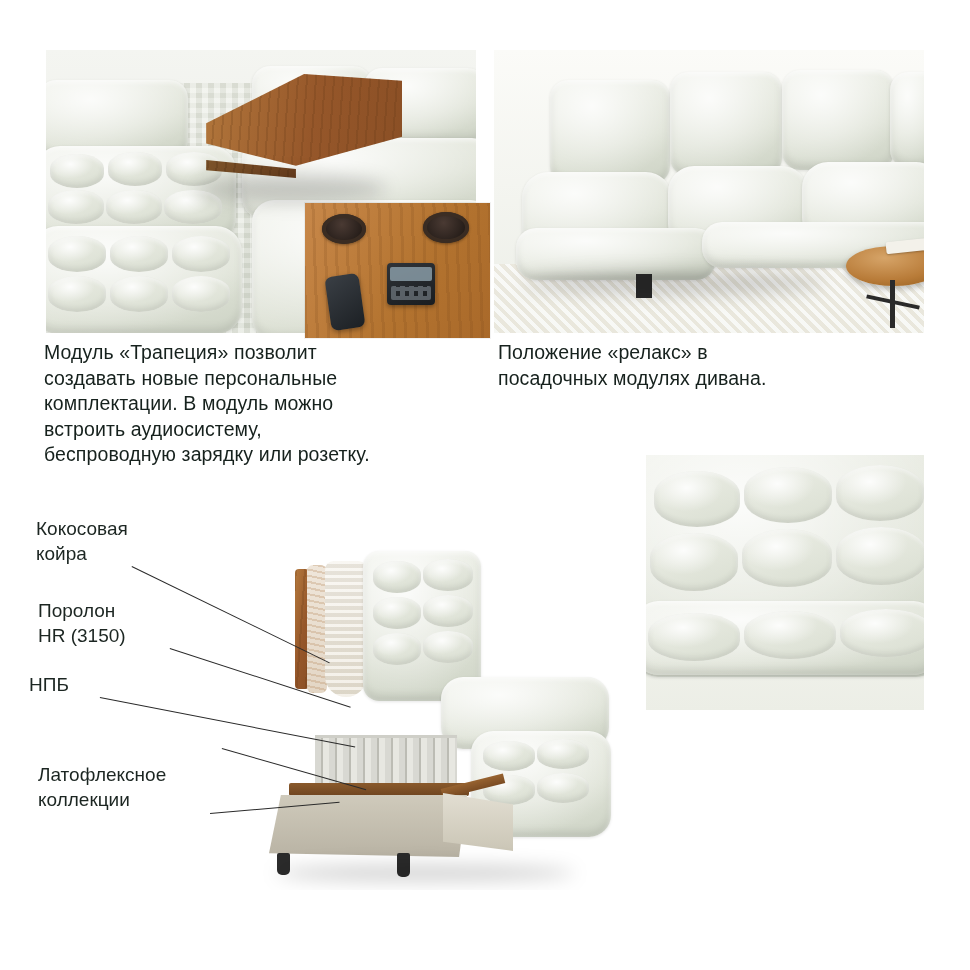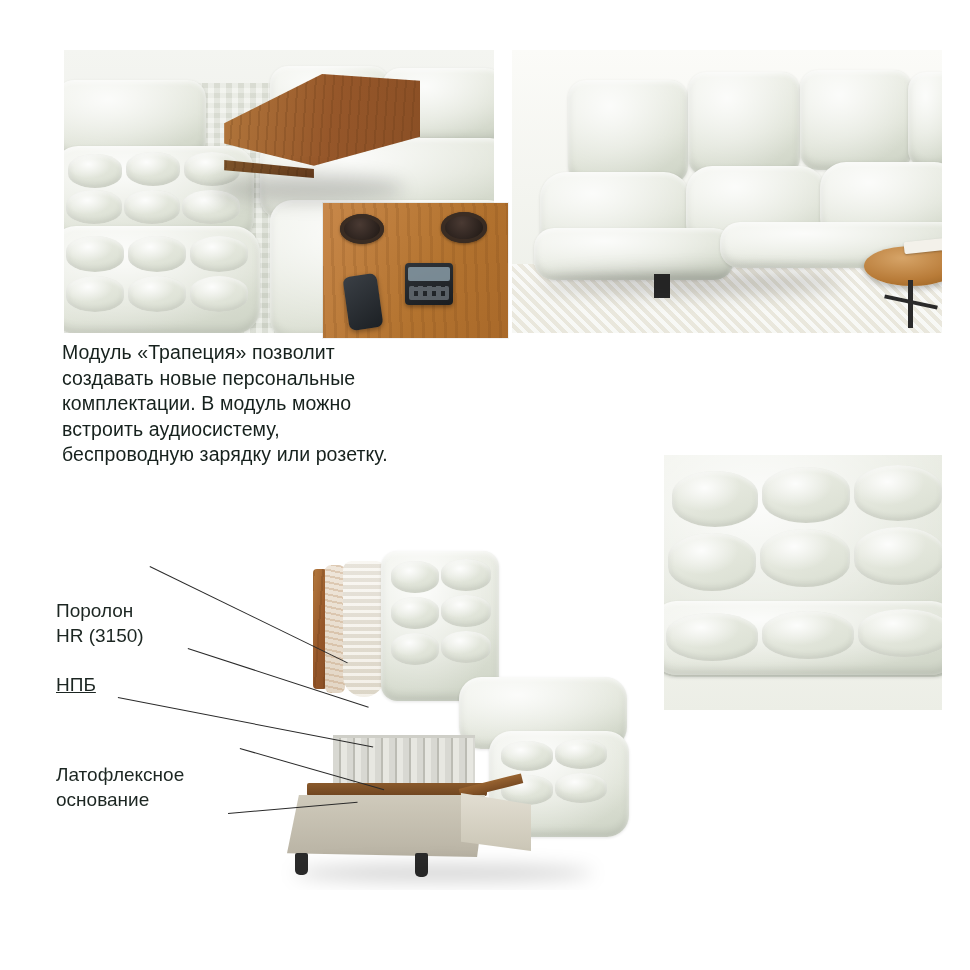--- a/index.html
+++ b/index.html
@@ -11,21 +11,20 @@
     width: 970px;
     height: 970px;
     font-family: "Liberation Sans", sans-serif;
     color: #1f2a24;
     overflow: hidden;
     position: relative;
   }
   .page {
     position: absolute;
     inset: 0;
-    margin-left: 18px;
   }
 
   
   .photo {
     position: absolute;
     overflow: hidden;
     background: #e7e7e2;
   }
 
   
@@ -250,20 +249,22 @@
     <div class="table-leg" style="left:396px; top:230px; width:5px; height:48px;"></div>
     <div class="table-leg" style="left:372px; top:250px; width:54px; height:4px; transform:rotate(12deg);"></div>
     <div class="book" style="left:392px; top:190px; width:42px; height:12px; transform:rotate(-6deg);"></div>
   </div>
 
   <div class="caption" id="cap1">Модуль «Трапеция» позволит
 создавать новые персональные
 комплектации. В модуль можно
 встроить аудиосистему,
 беспроводную зарядку или розетку.</div>
+  <div class="caption" id="cap2">Положение «релакс» в
+посадочных модулях дивана.</div>
 
   <div class="photo" id="photo3">
     <div class="bg"></div>
 
     <div class="wood" style="left:80px; top:24px; width:14px; height:120px; border-radius:4px;"></div>
     <div class="coir" style="left:92px; top:20px; width:20px; height:128px; border-radius:6px;"></div>
     <div class="foam" style="left:110px; top:16px; width:42px; height:136px; border-radius:10px 10px 24px 24px;"></div>
 
     <div class="cush" style="left:148px; top:6px; width:118px; height:150px; border-radius:16px;"></div>
     <div class="tuft" style="left:158px; top:16px; width:48px; height:32px;"></div>
@@ -285,33 +286,35 @@
     <div class="frame-bar" style="left:74px; top:238px; width:180px; height:13px; border-radius:2px;"></div>
     <div class="frame-bar" style="left:226px; top:236px; width:64px; height:10px; transform:rotate(-14deg); filter:brightness(1.1);"></div>
     <div class="base-box" style="left:54px; top:250px; width:198px; height:62px; clip-path:polygon(6% 0%,100% 0%,96% 100%,0% 94%);"></div>
     <div style="position:absolute; left:228px; top:248px; width:70px; height:58px; background:linear-gradient(180deg,#e2ded2,#cbc6b6); clip-path:polygon(0% 0%,100% 20%,100% 100%,0% 84%);"></div>
 
     <div class="leg" style="left:62px;  top:308px; width:13px; height:22px;"></div>
     <div class="leg" style="left:182px; top:308px; width:13px; height:24px;"></div>
     <div class="shadow-soft" style="left:60px; top:320px; width:300px; height:16px;"></div>
   </div>
 
+  <div class="callout" style="left:36px; top:516px; width:180px;">Кокосовая
+койра</div>
   <div class="leader" style="left:132px; top:566px; width:220px; transform:rotate(26deg);"></div>
 
   <div class="callout" style="left:38px; top:598px; width:180px;">Поролон
 HR (3150)</div>
   <div class="leader" style="left:170px; top:648px; width:190px; transform:rotate(18deg);"></div>
 
-  <div class="callout" style="left:38px; top:672px; width:180px;text-decoration:underline;">НПБ</div>
+  <div class="callout" style="left:29px; top:672px; width:180px;">НПБ</div>
   <div class="leader" style="left:100px; top:697px; width:260px; transform:rotate(11deg);"></div>
 
   <div class="leader" style="left:222px; top:748px; width:150px; transform:rotate(16deg);"></div>
 
   <div class="callout" style="left:38px; top:762px; width:200px;">Латофлексное
-основание</div>
+коллекции</div>
   <div class="leader" style="left:210px; top:813px; width:130px; transform:rotate(-5deg);"></div>
 
   <div class="photo" id="photo4">
     <div class="bg"></div>
     <div class="cush" style="left:-14px; top:-8px; width:310px; height:230px; border-radius:26px;"></div>
     <div class="tuft" style="left:8px;   top:16px; width:86px; height:56px;"></div>
     <div class="tuft" style="left:98px;  top:12px; width:88px; height:56px;"></div>
     <div class="tuft" style="left:190px; top:10px; width:88px; height:56px;"></div>
     <div class="tuft" style="left:4px;   top:78px; width:88px; height:58px;"></div>
     <div class="tuft" style="left:96px;  top:74px; width:90px; height:58px;"></div>

